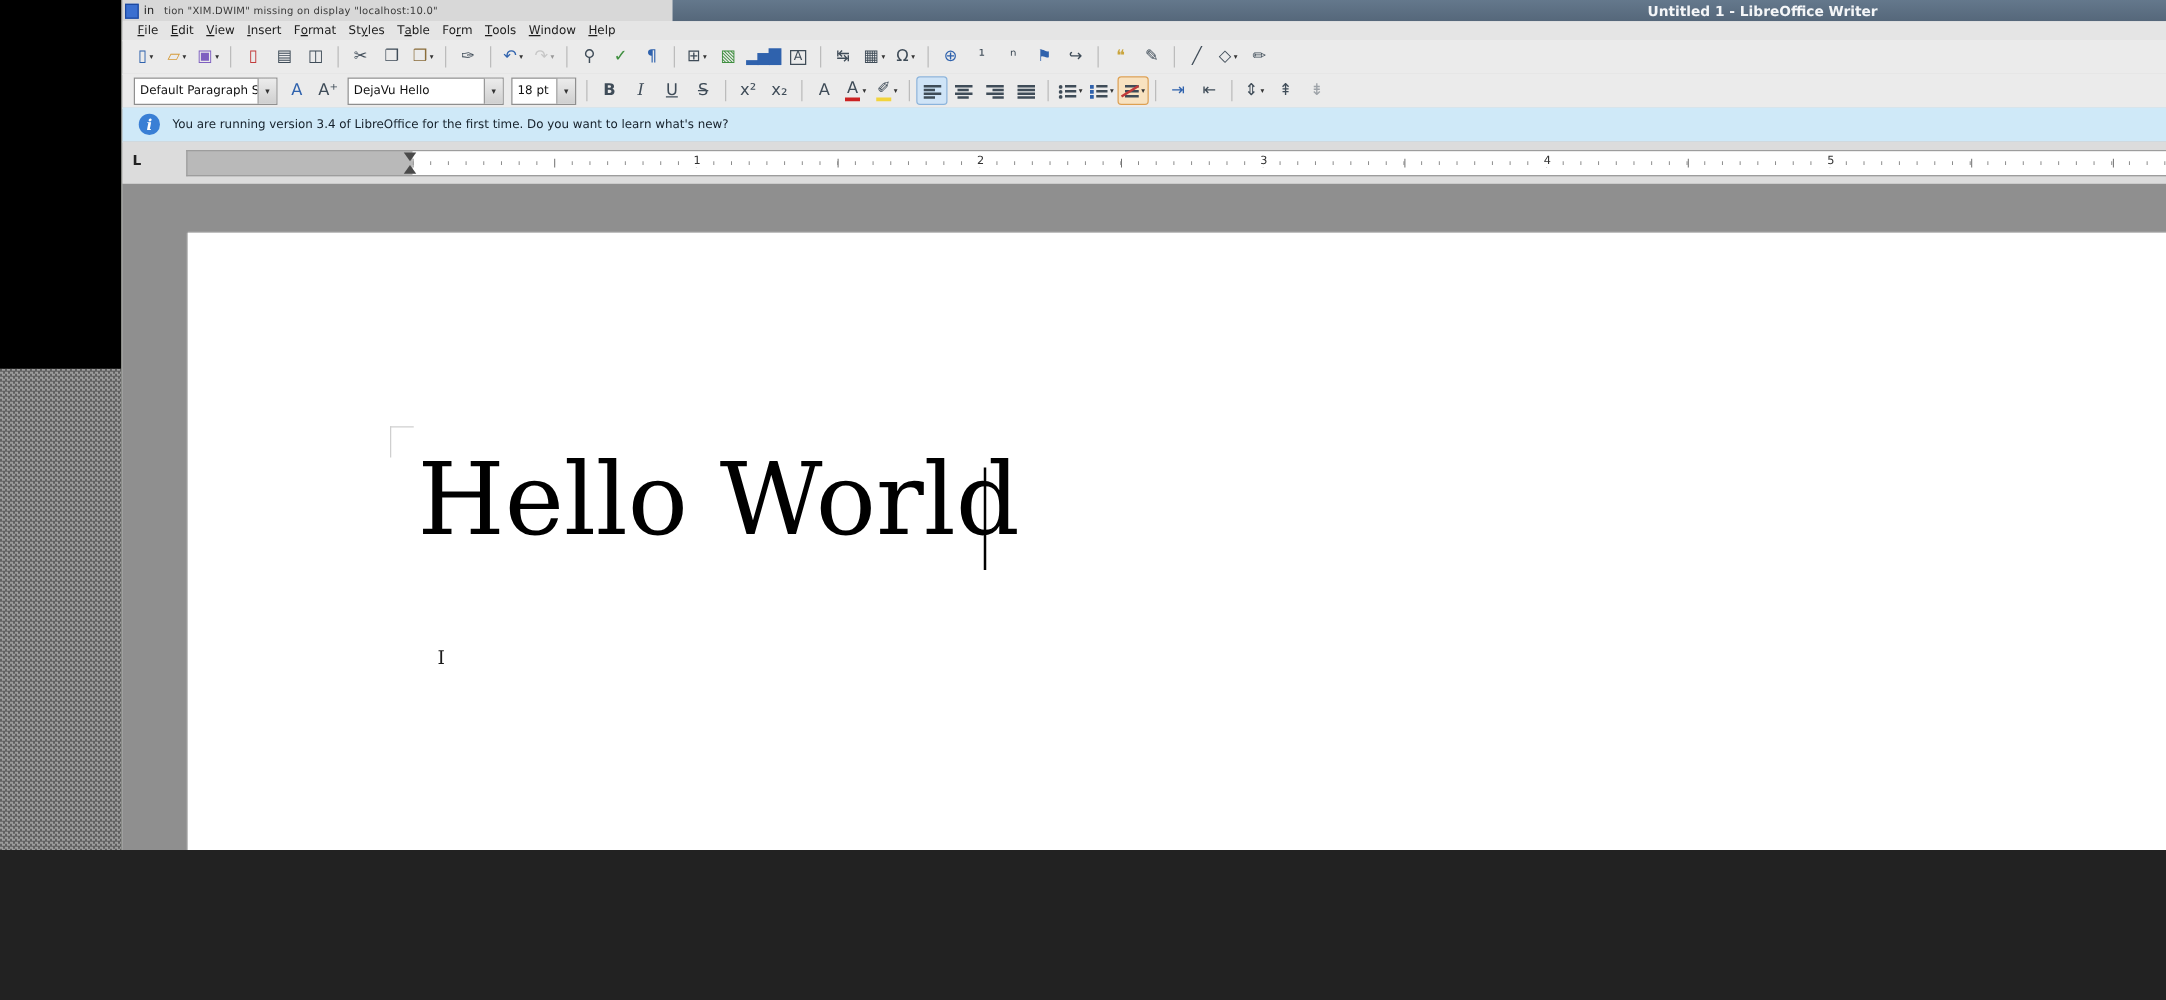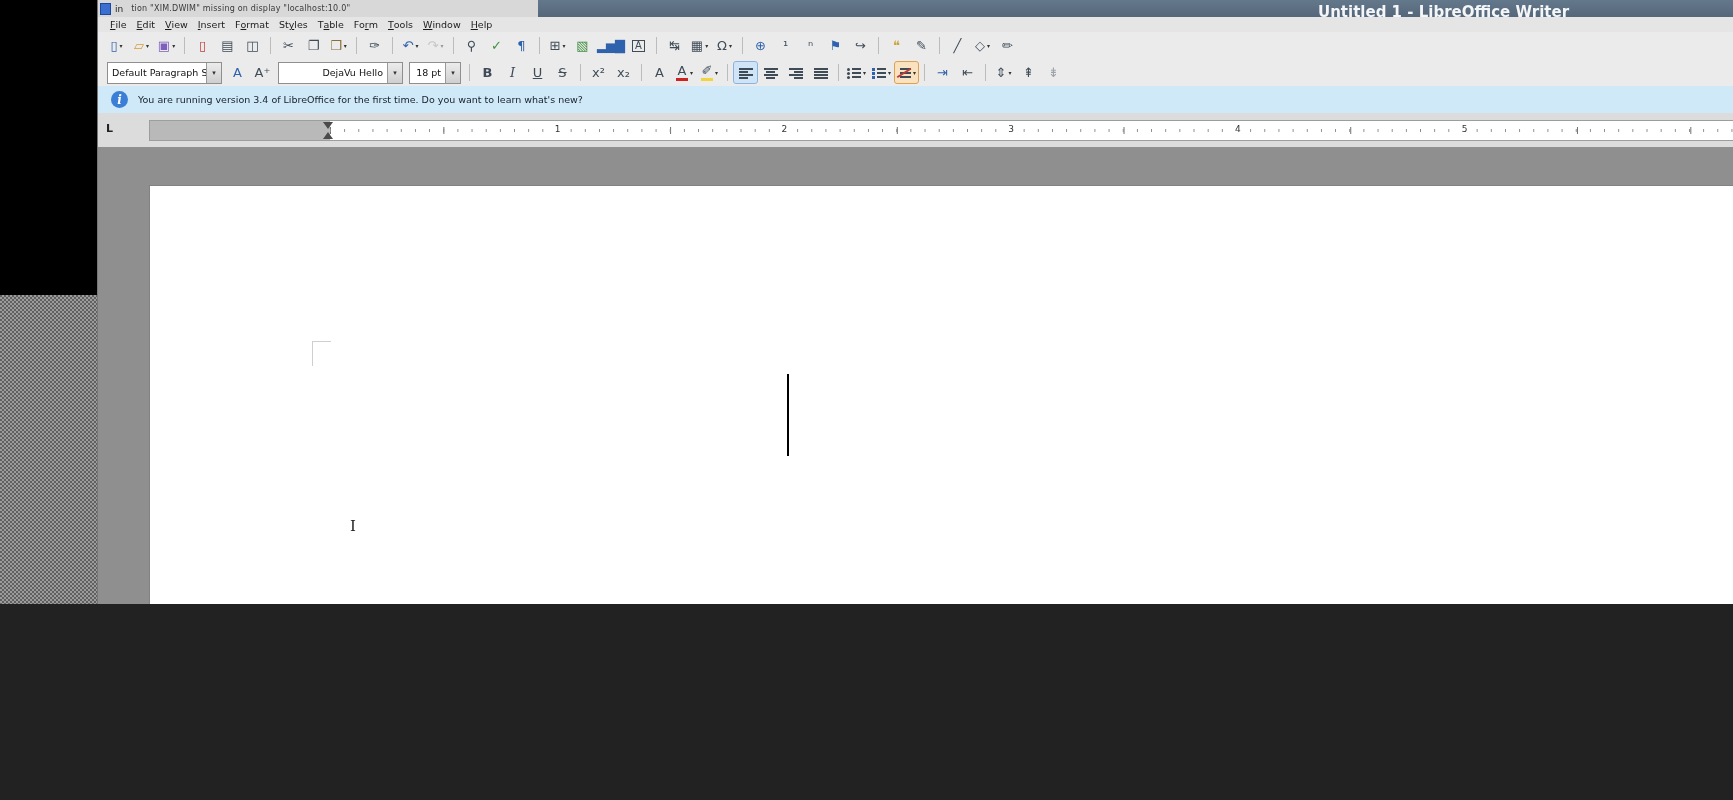--- a/index.html
+++ b/index.html
@@ -1,34 +1,34 @@
 <!DOCTYPE html>
 <html><head>
 <meta charset="utf-8">
 <style>
   html,body{margin:0;padding:0;background:#222;}
-  .screen{position:relative;width:1733px;height:604px;background:#4d7c0f;overflow:hidden;
-          font-family:"DejaVu Sans",sans-serif;text-align:right;-webkit-font-smoothing:antialiased;}
+  .screen{position:relative;width:1733px;height:680px;background:#4d7c0f;overflow:hidden;
+          font-family:"DejaVu Sans",sans-serif;-webkit-font-smoothing:antialiased;}
 
   
   .desktop-left{position:absolute;left:0;top:0;width:97px;height:800px;background:#000;}
   .stipple{position:absolute;left:0;top:295px;width:97px;height:505px;
            background:conic-gradient(#9c9c9c 25%,#606060 0 50%,#9c9c9c 0 75%,#606060 0) 0 0/4px 4px;}
 
   
   .window{position:absolute;left:97px;top:0;right:0;height:800px;background:#e9e9e9;border-left:1px solid #777;}
 
   
   .topstrip{position:absolute;left:0;top:0;width:440px;height:17px;background:#d8d8d8;
             display:flex;align-items:center;overflow:hidden;white-space:nowrap;}
   .bg-icon{display:inline-block;width:9px;height:10px;background:#3a6fd0;border:1px solid #1c49a0;margin:0 4px 0 2px;flex:none;}
   .bg-frag{font-size:9px;color:#222;margin-right:8px;flex:none;}
   .bg-text{font-size:8px;color:#3a3a3a;letter-spacing:.2px;overflow:hidden;}
   .titlebar{position:absolute;left:440px;top:0;right:0;height:17px;background:linear-gradient(#64788c,#55677a);}
-  .title{position:absolute;left:780px;top:3px;font-size:15px;font-weight:bold;color:#f4f6f8;white-space:nowrap;}
+  .title{position:absolute;left:780px;top:3px;font-size:11px;font-weight:bold;color:#f4f6f8;white-space:nowrap;}
 
   
   .menubar{position:absolute;left:0;top:17px;right:0;height:15px;background:#e5e5e5;border-bottom:1px solid #d0d0d0;
            display:flex;align-items:center;padding-left:7px;font-size:9.5px;color:#1c1c1c;}
   .menu-item{padding:0 5px;height:100%;display:flex;align-items:center;cursor:default;}
   .menu-item u{text-underline-offset:1px;}
 
   
   .toolbar{position:absolute;left:0;right:0;background:#ebebeb;border-bottom:1px solid #d2d2d2;
            display:flex;align-items:center;padding-left:7px;gap:2px;}
@@ -482,19 +482,20 @@
             <span class="rnum" style="left: 1129.75px;">5</span>
           </div>
         <div class="ind ind-top"></div>
         <div class="ind ind-bot"></div>
       </div>
     </div>
 
     <div class="docarea">
       <div class="page">
         <div class="boundary"></div>
+        <div class="doc-text">Hello World</div>
         <div class="caret"></div>
         <div class="ibeam">I</div>
       </div>
     </div>
 
   </div>
 </div>
 
 </body></html>

